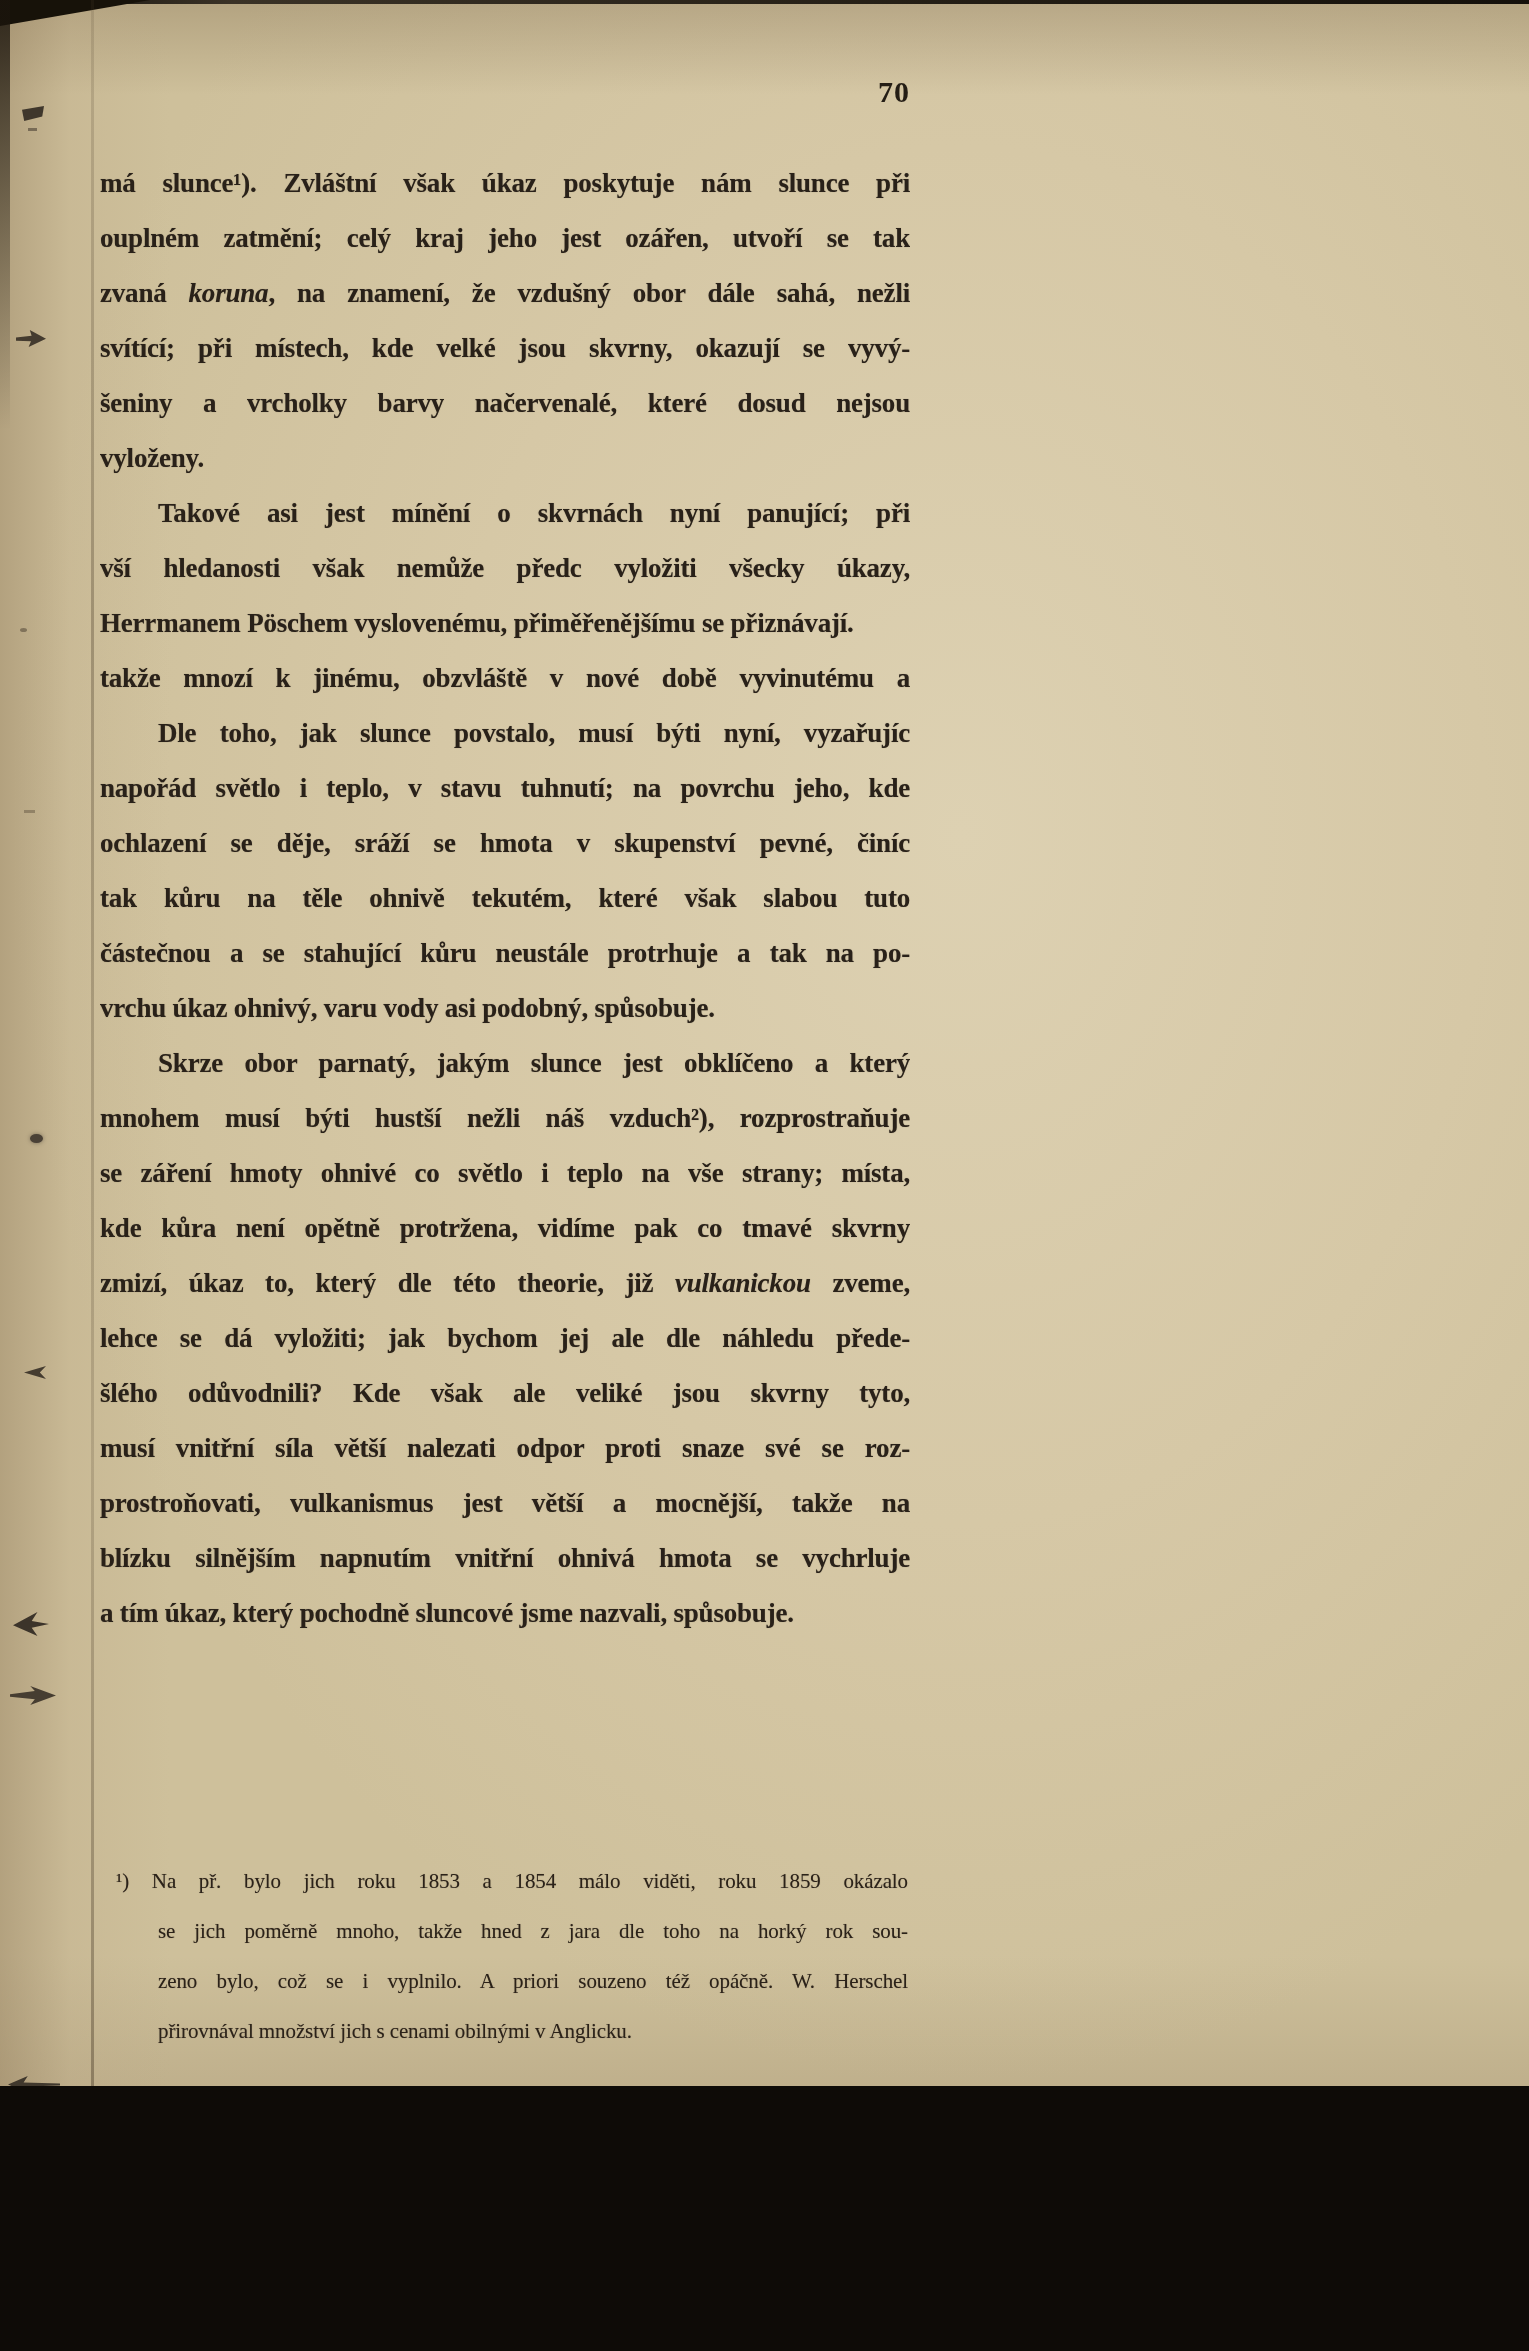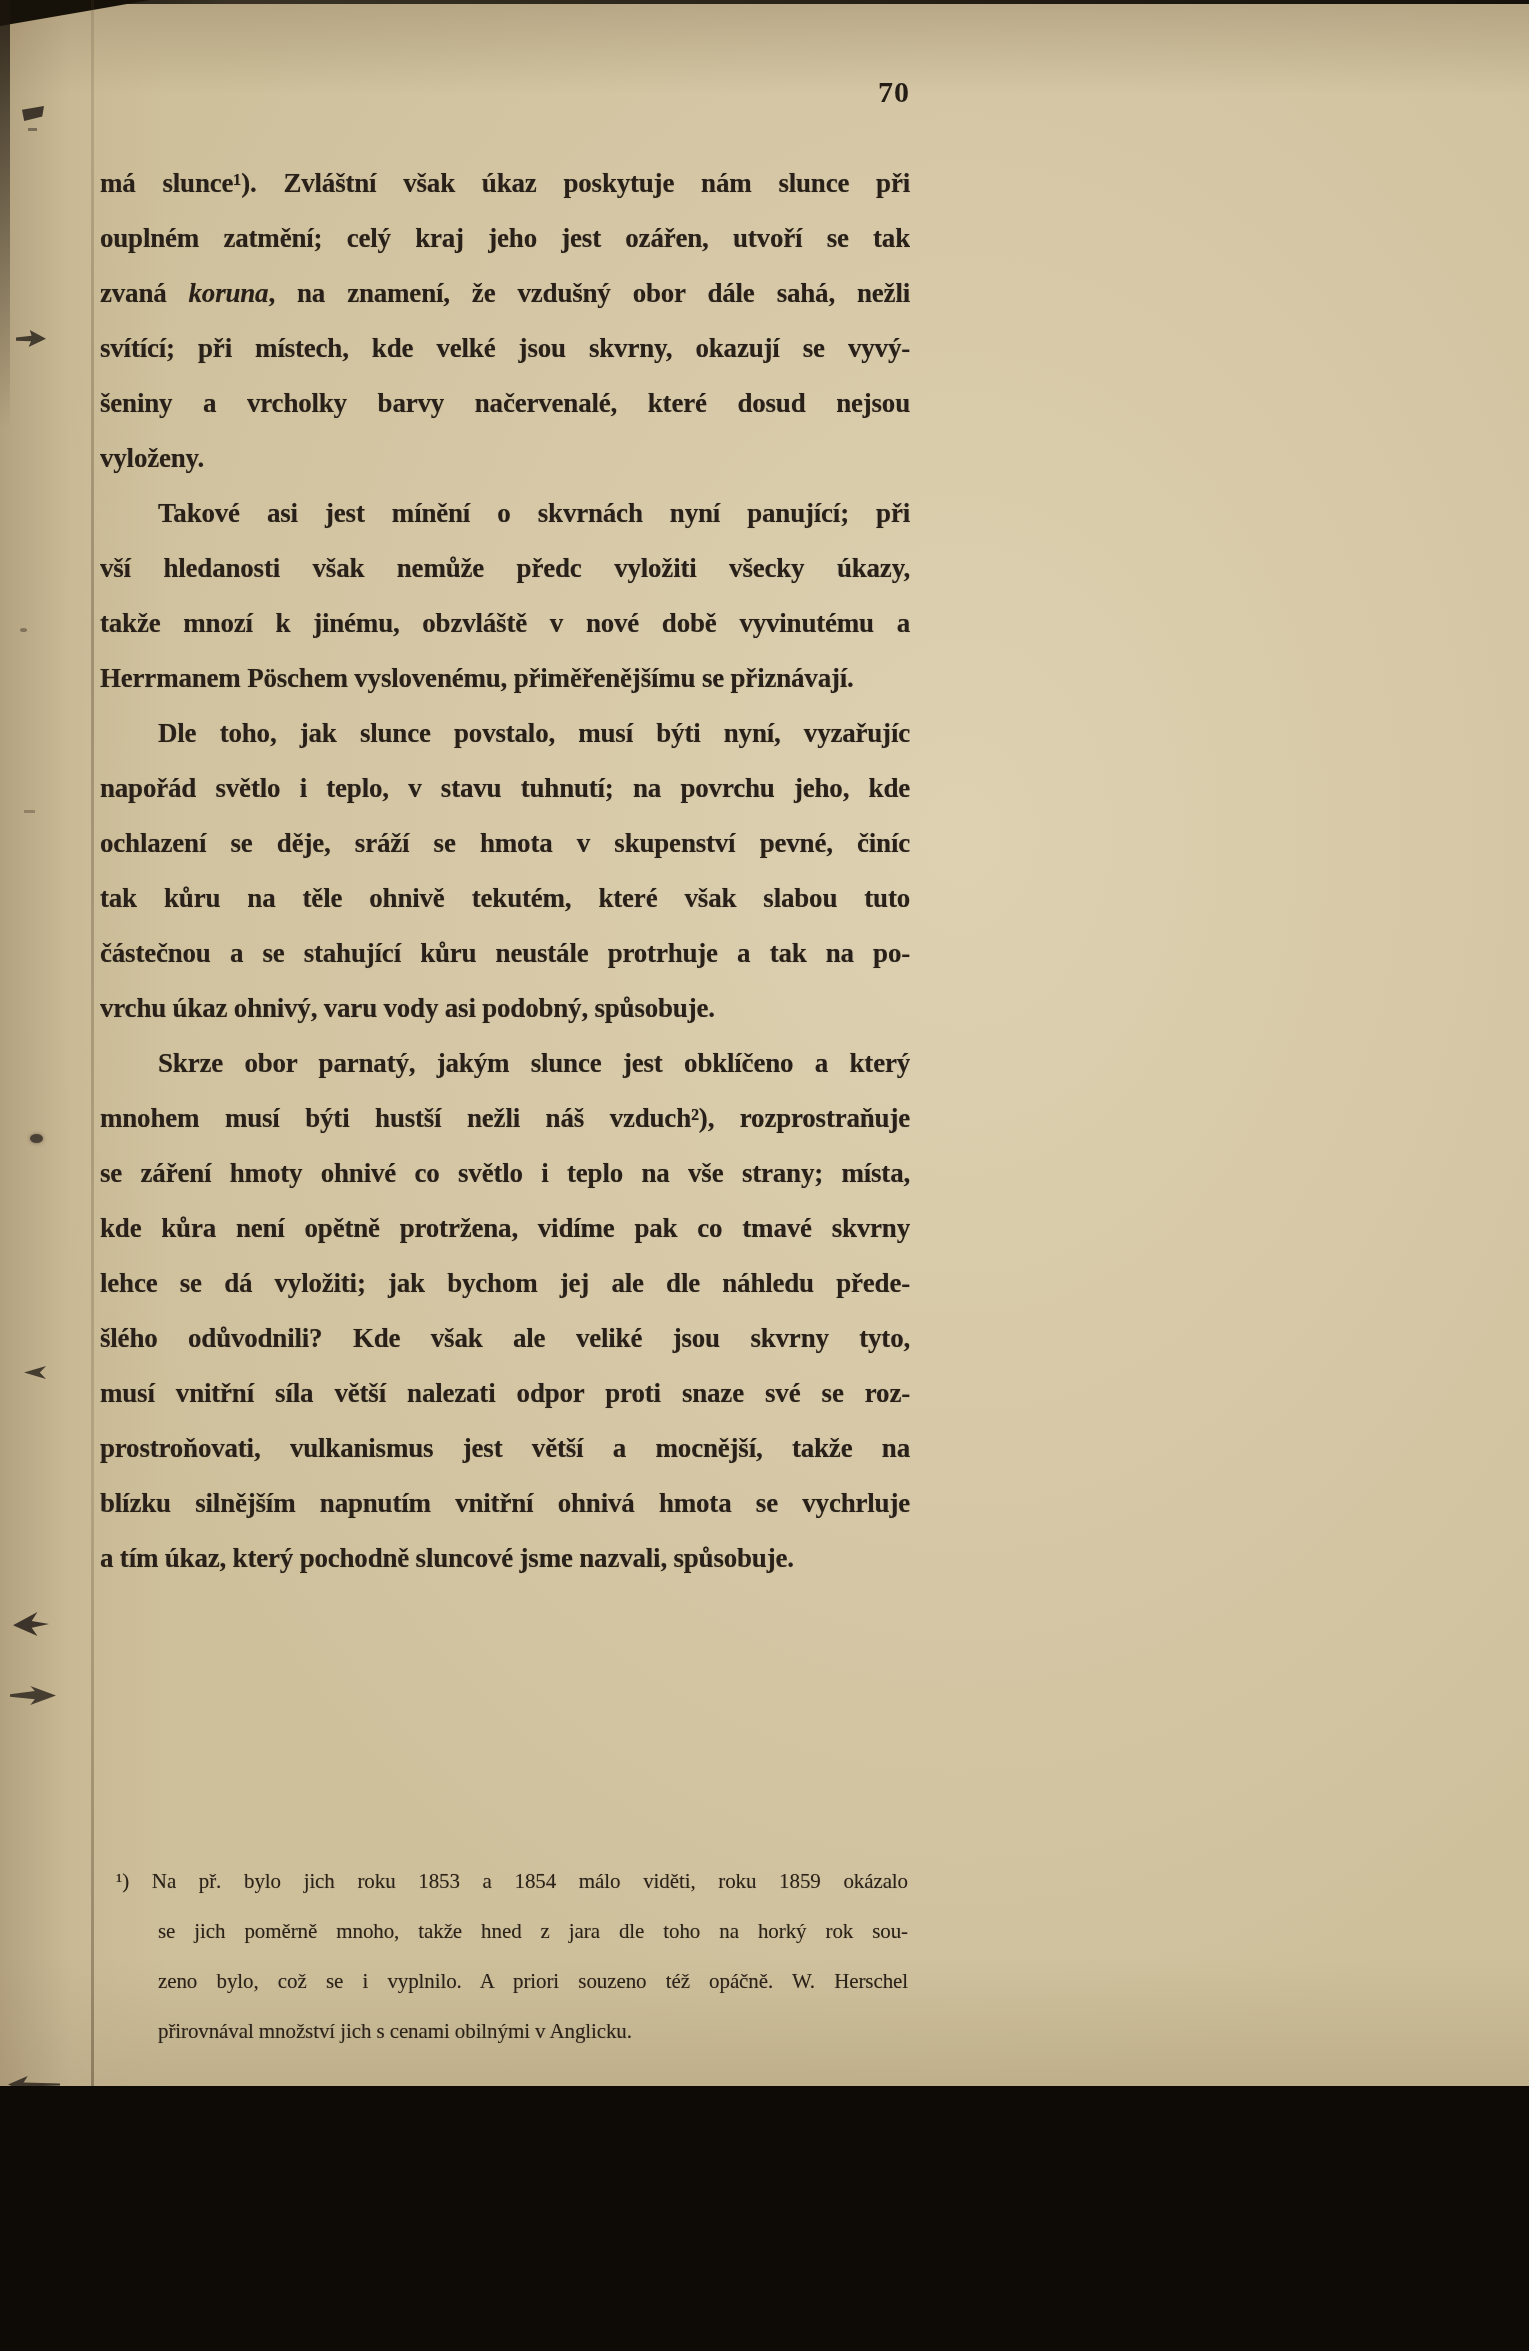--- a/index.html
+++ b/index.html
@@ -86,32 +86,33 @@
   <div class="page-number">70</div>
   <div class="body-text">
       <div class="line">má slunce¹). Zvláštní však úkaz poskytuje nám slunce při</div>
       <div class="line">ouplném zatmění; celý kraj jeho jest ozářen, utvoří se tak</div>
       <div class="line">zvaná <i>koruna</i>, na znamení, že vzdušný obor dále sahá, nežli</div>
       <div class="line">svítící; při místech, kde velké jsou skvrny, okazují se vyvý-</div>
       <div class="line">šeniny a vrcholky barvy načervenalé, které dosud nejsou</div>
       <div class="line para-end">vyloženy.</div>
       <div class="line indent">Takové asi jest mínění o skvrnách nyní panující; při</div>
       <div class="line">vší hledanosti však nemůže předc vyložiti všecky úkazy,</div>
+      <div class="line para-end">Herrmanem Pöschem vyslovenému, přiměřenějšímu se přiznávají.</div>
       <div class="line">takže mnozí k jinému, obzvláště v nové době vyvinutému a</div>
-      <div class="line para-end">Herrmanem Pöschem vyslovenému, přiměřenějšímu se přiznávají.</div>
       <div class="line indent">Dle toho, jak slunce povstalo, musí býti nyní, vyzařujíc</div>
       <div class="line">napořád světlo i teplo, v stavu tuhnutí; na povrchu jeho, kde</div>
       <div class="line">ochlazení se děje, sráží se hmota v skupenství pevné, činíc</div>
       <div class="line">tak kůru na těle ohnivě tekutém, které však slabou tuto</div>
       <div class="line">částečnou a se stahující kůru neustále protrhuje a tak na po-</div>
       <div class="line para-end">vrchu úkaz ohnivý, varu vody asi podobný, spůsobuje.</div>
       <div class="line indent">Skrze obor parnatý, jakým slunce jest obklíčeno a který</div>
       <div class="line">mnohem musí býti hustší nežli náš vzduch²), rozprostraňuje</div>
       <div class="line">se záření hmoty ohnivé co světlo i teplo na vše strany; místa,</div>
       <div class="line">kde kůra není opětně protržena, vidíme pak co tmavé skvrny</div>
+      <div class="line">zmizí, úkaz to, který dle této theorie, již <i>vulkanickou</i> zveme,</div>
       <div class="line">lehce se dá vyložiti; jak bychom jej ale dle náhledu přede-</div>
       <div class="line">šlého odůvodnili? Kde však ale veliké jsou skvrny tyto,</div>
       <div class="line">musí vnitřní síla větší nalezati odpor proti snaze své se roz-</div>
       <div class="line">prostroňovati, vulkanismus jest větší a mocnější, takže na</div>
       <div class="line">blízku silnějším napnutím vnitřní ohnivá hmota se vychrluje</div>
       <div class="line para-end">a tím úkaz, který pochodně sluncové jsme nazvali, spůsobuje.</div>
     </div>
   <div class="footnotes">
       <div class="footnote">
         <div class="line">¹) Na př. bylo jich roku 1853 a 1854 málo viděti, roku 1859 okázalo</div>

